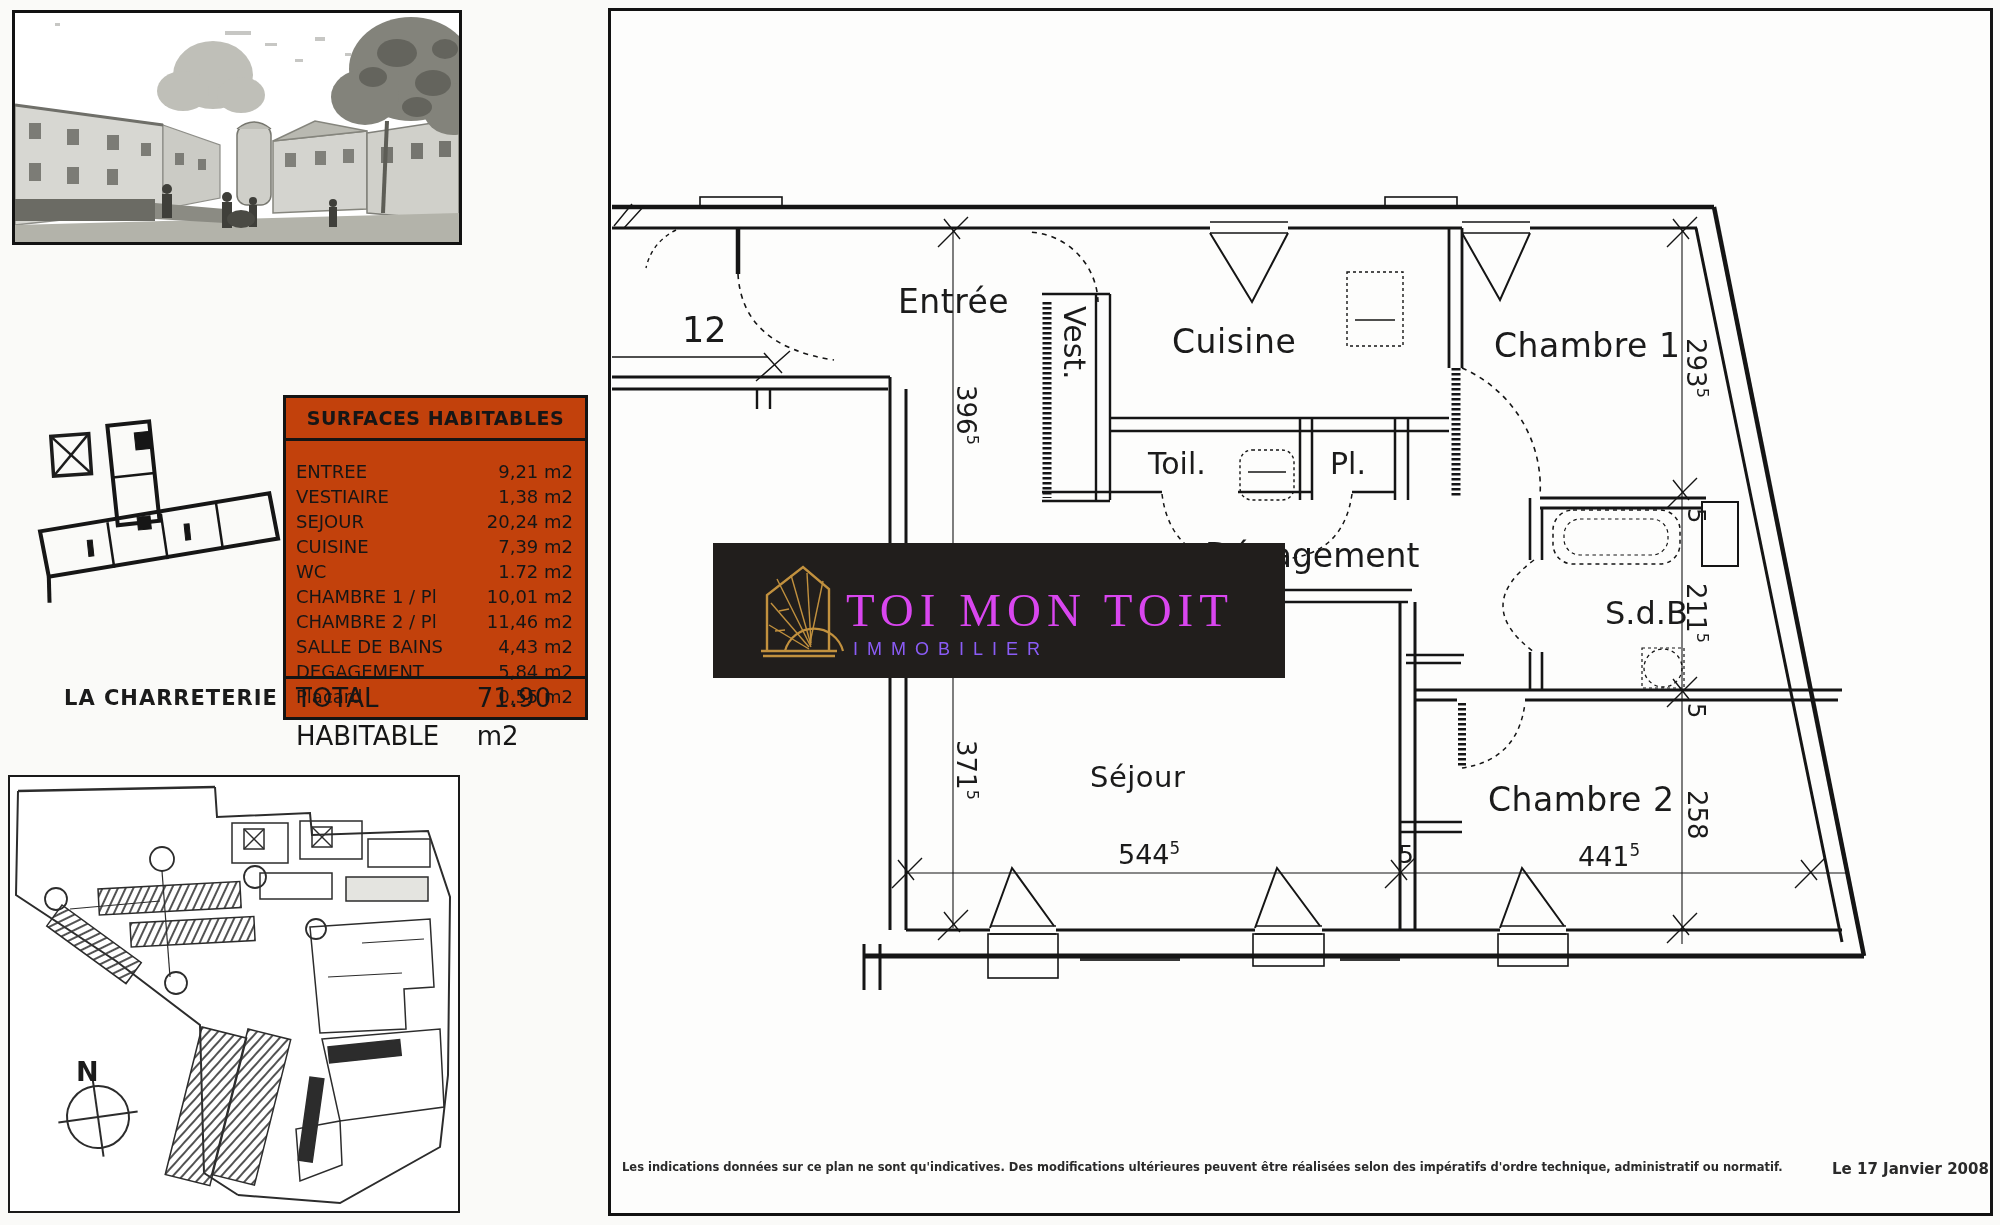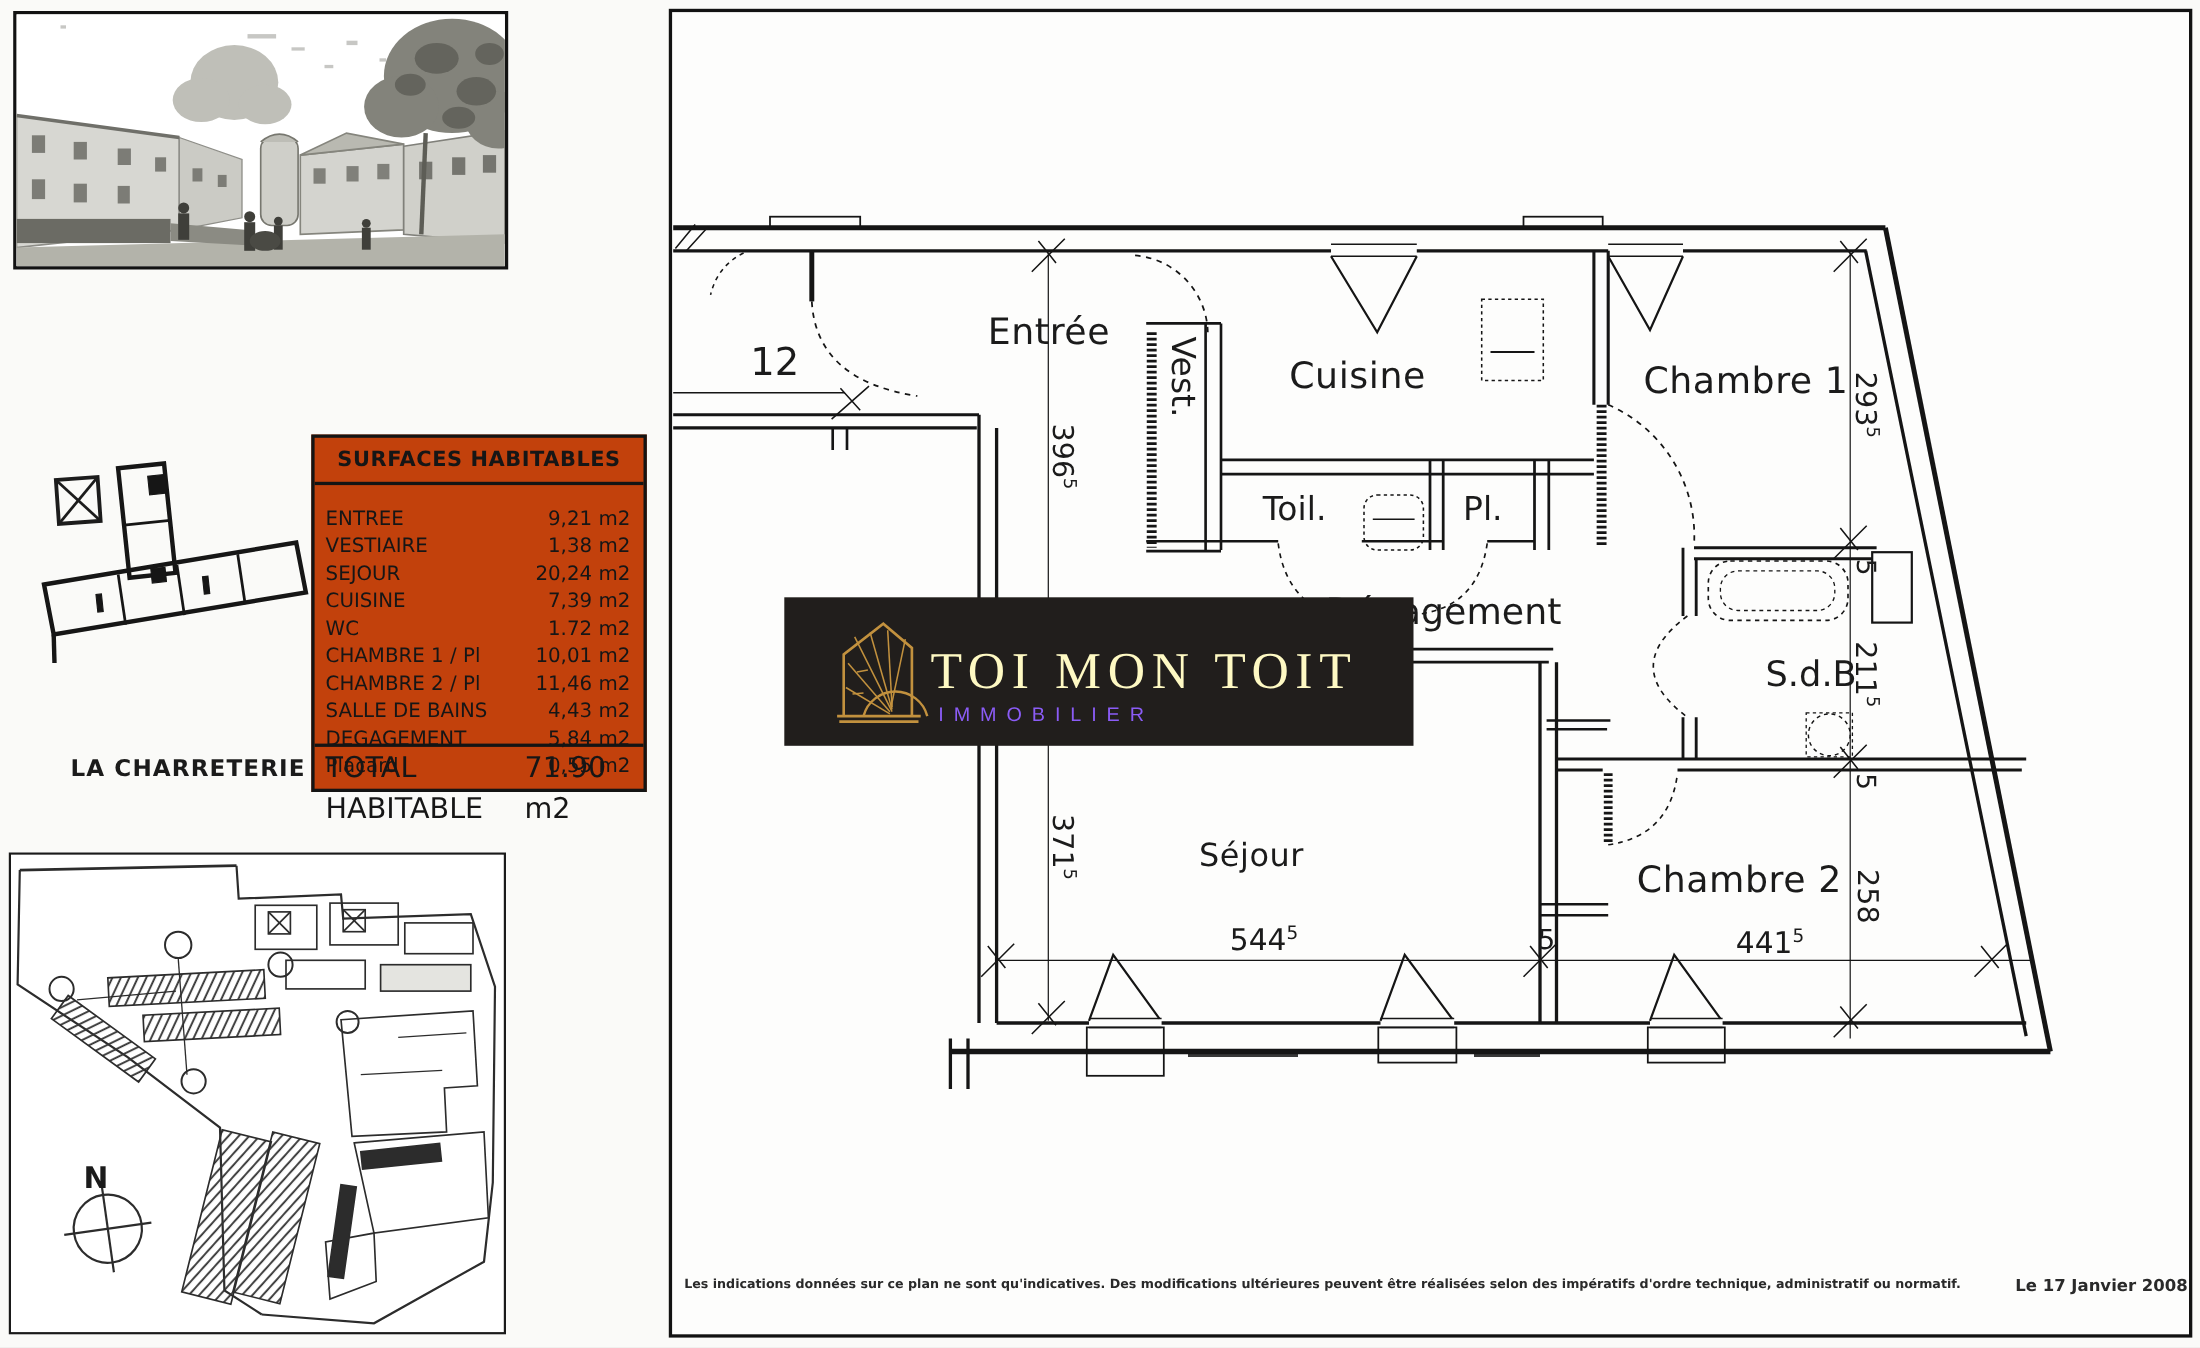--- a/index.html
+++ b/index.html
@@ -16,21 +16,21 @@
   #table-box{left:283px;top:395px;width:305px;height:325px;border:3px solid #141414;background:#c2410c;box-sizing:border-box;}
   #table-title{height:40px;line-height:40px;text-align:center;border-bottom:3px solid #141414;
                font-size:19px;font-weight:bold;letter-spacing:.5px;}
   .trow{display:flex;justify-content:space-between;padding:0 12px 0 10px;height:25px;line-height:25px;font-size:18px;}
   .trow .v{text-align:center;}
   #table-total{display:flex;justify-content:space-between;padding:0 12px 0 10px;height:38px;line-height:38px;
                border-top:3px solid #141414;font-size:26px;font-weight:normal;}
   
   #banner{position:absolute;left:713px;top:543px;width:572px;height:135px;background:#211e1c;z-index:6;}
   #brand{position:absolute;left:133px;top:40px;font-family:"Liberation Serif","DejaVu Serif",serif;
-         font-size:47px;letter-spacing:6px;color:#fef9c3;}
+         font-size:47px;letter-spacing:6px;color:#d946ef;}
   #tagline{position:absolute;left:140px;top:96px;font-family:"Liberation Sans","DejaVu Sans",sans-serif;
            font-size:18px;letter-spacing:9px;color:#8b5cf6;}
   #footer-note{position:absolute;left:622px;top:1160px;font-size:11.5px;color:#2a2a2a;font-weight:bold;z-index:3;}
   #footer-date{position:absolute;left:1832px;top:1160px;font-size:15px;color:#2a2a2a;font-weight:bold;z-index:3;}
   #panel{position:absolute;left:608px;top:8px;width:1385px;height:1208px;border:3px solid #121212;box-sizing:border-box;background:#fdfdfc;}
   .frame{border:3px solid #121212;box-sizing:border-box;}
 </style>
 </head>
 <body>
 

